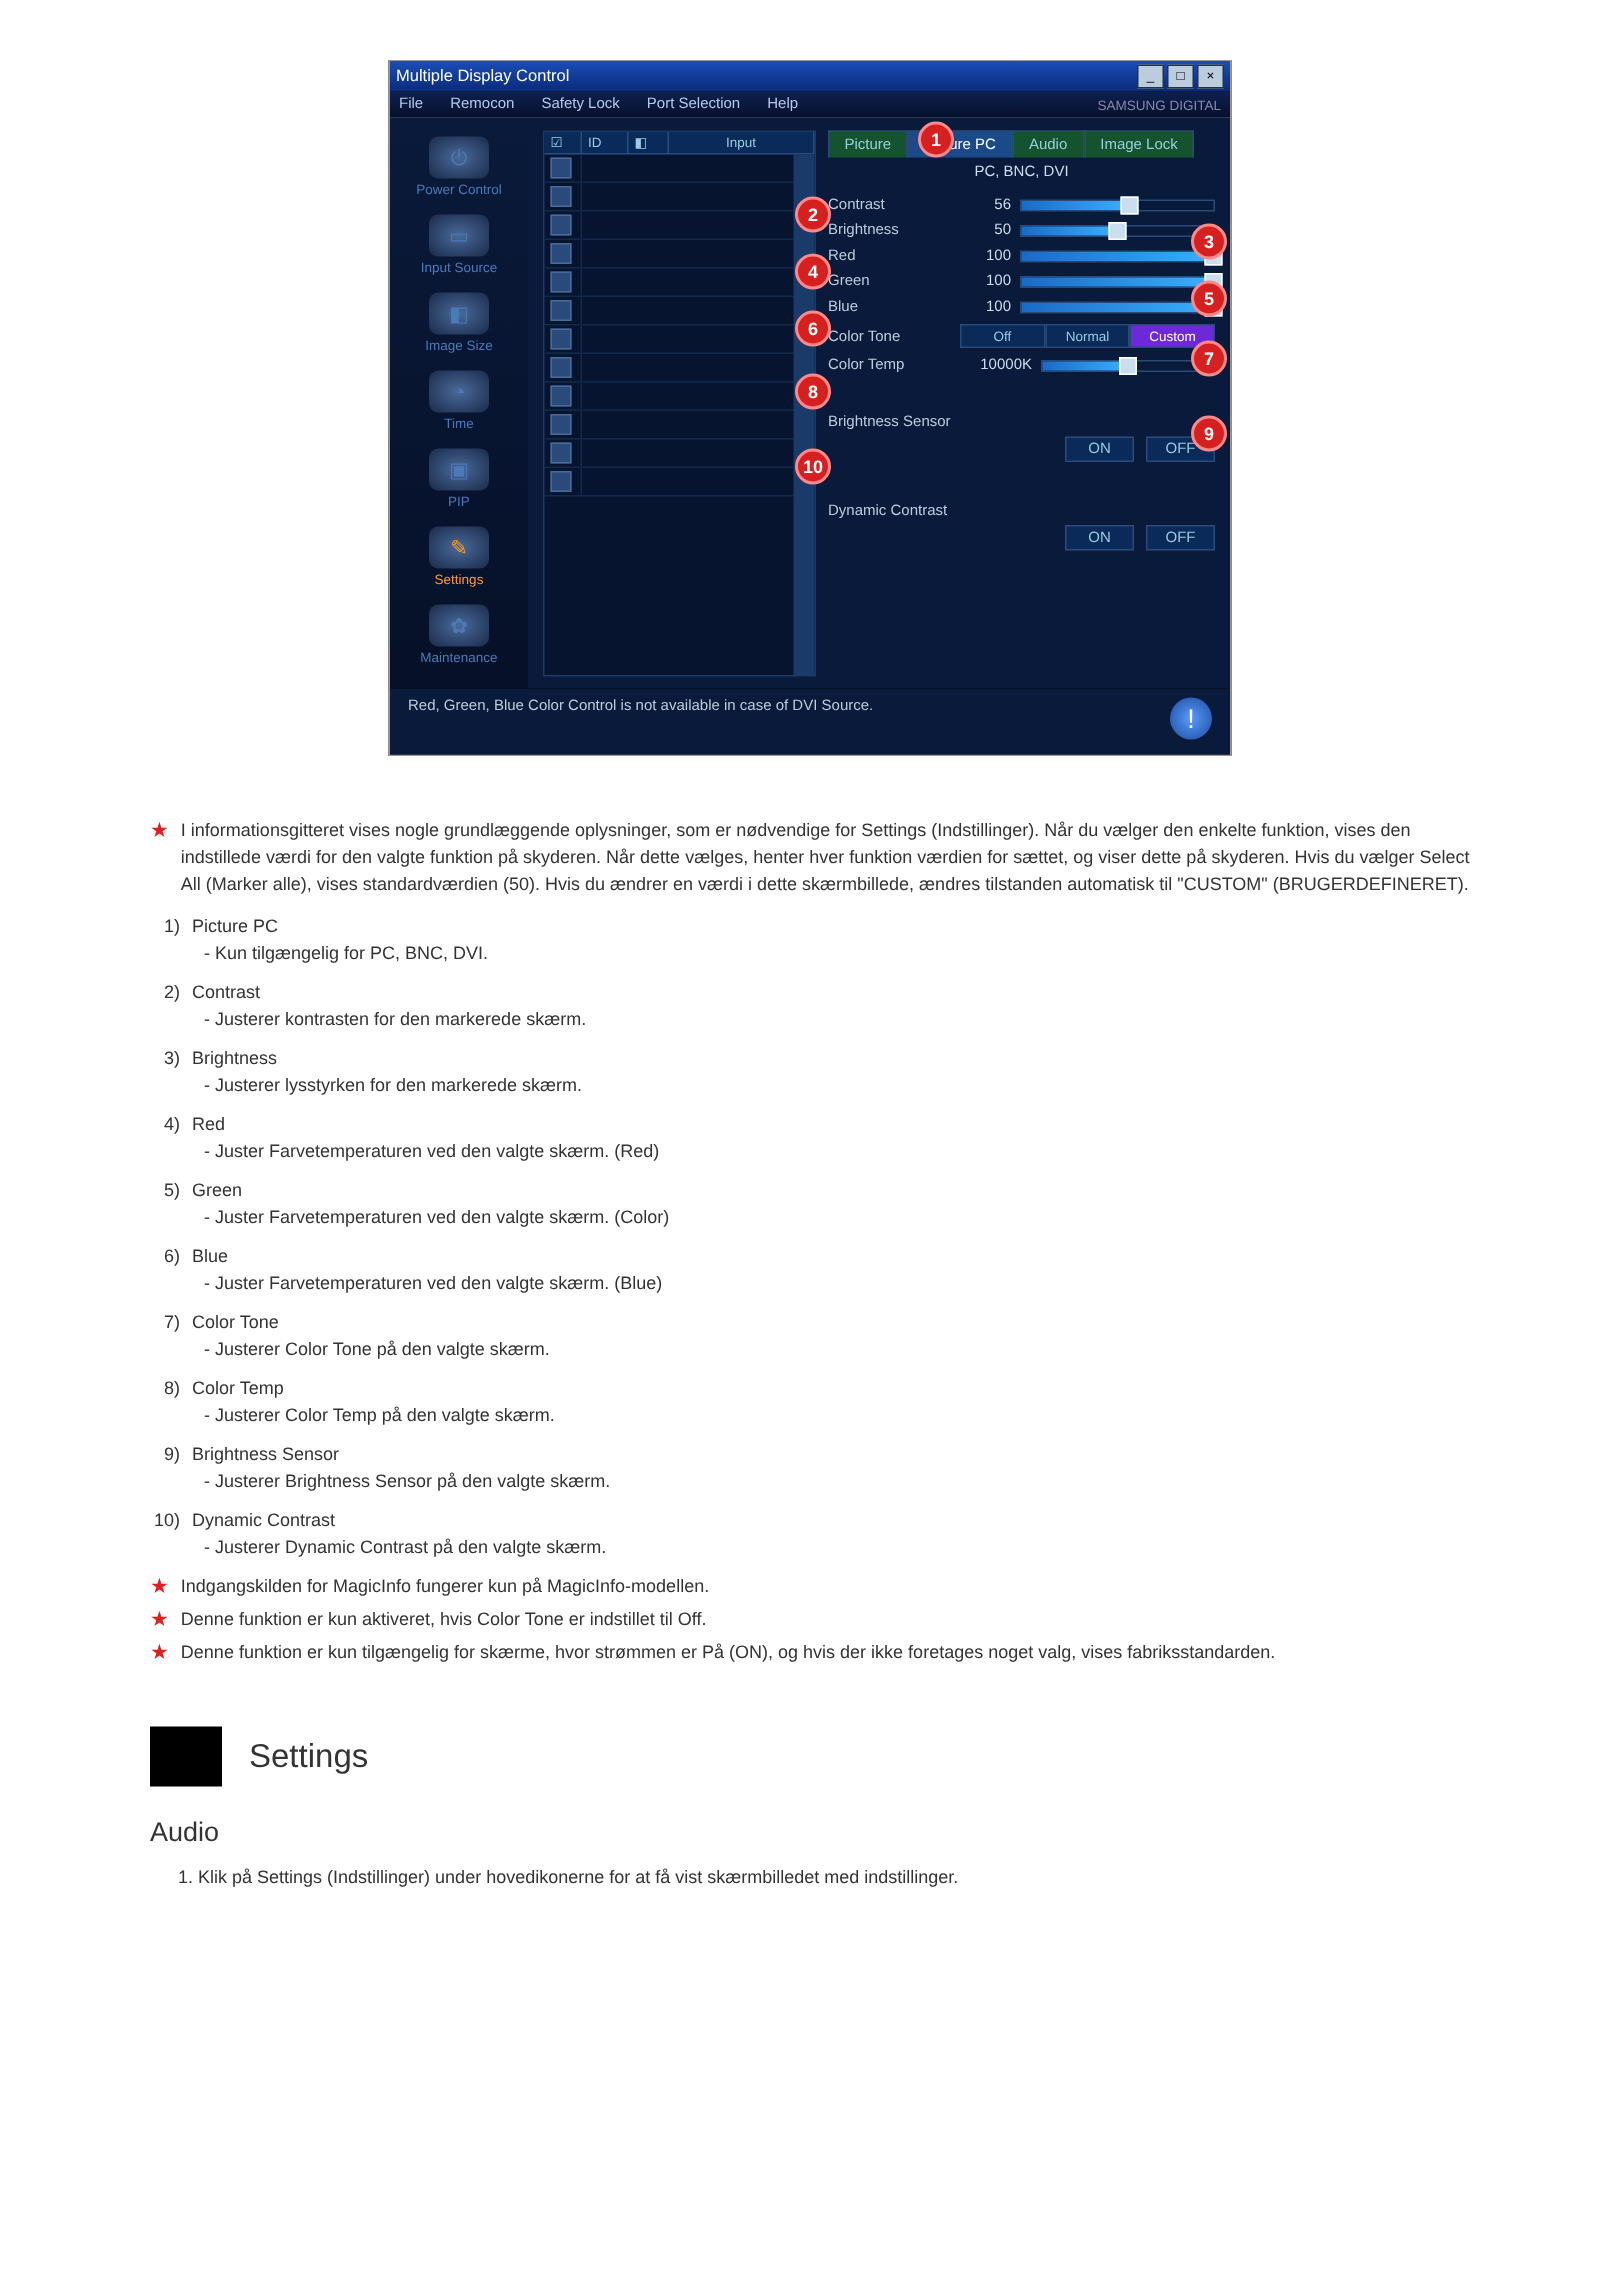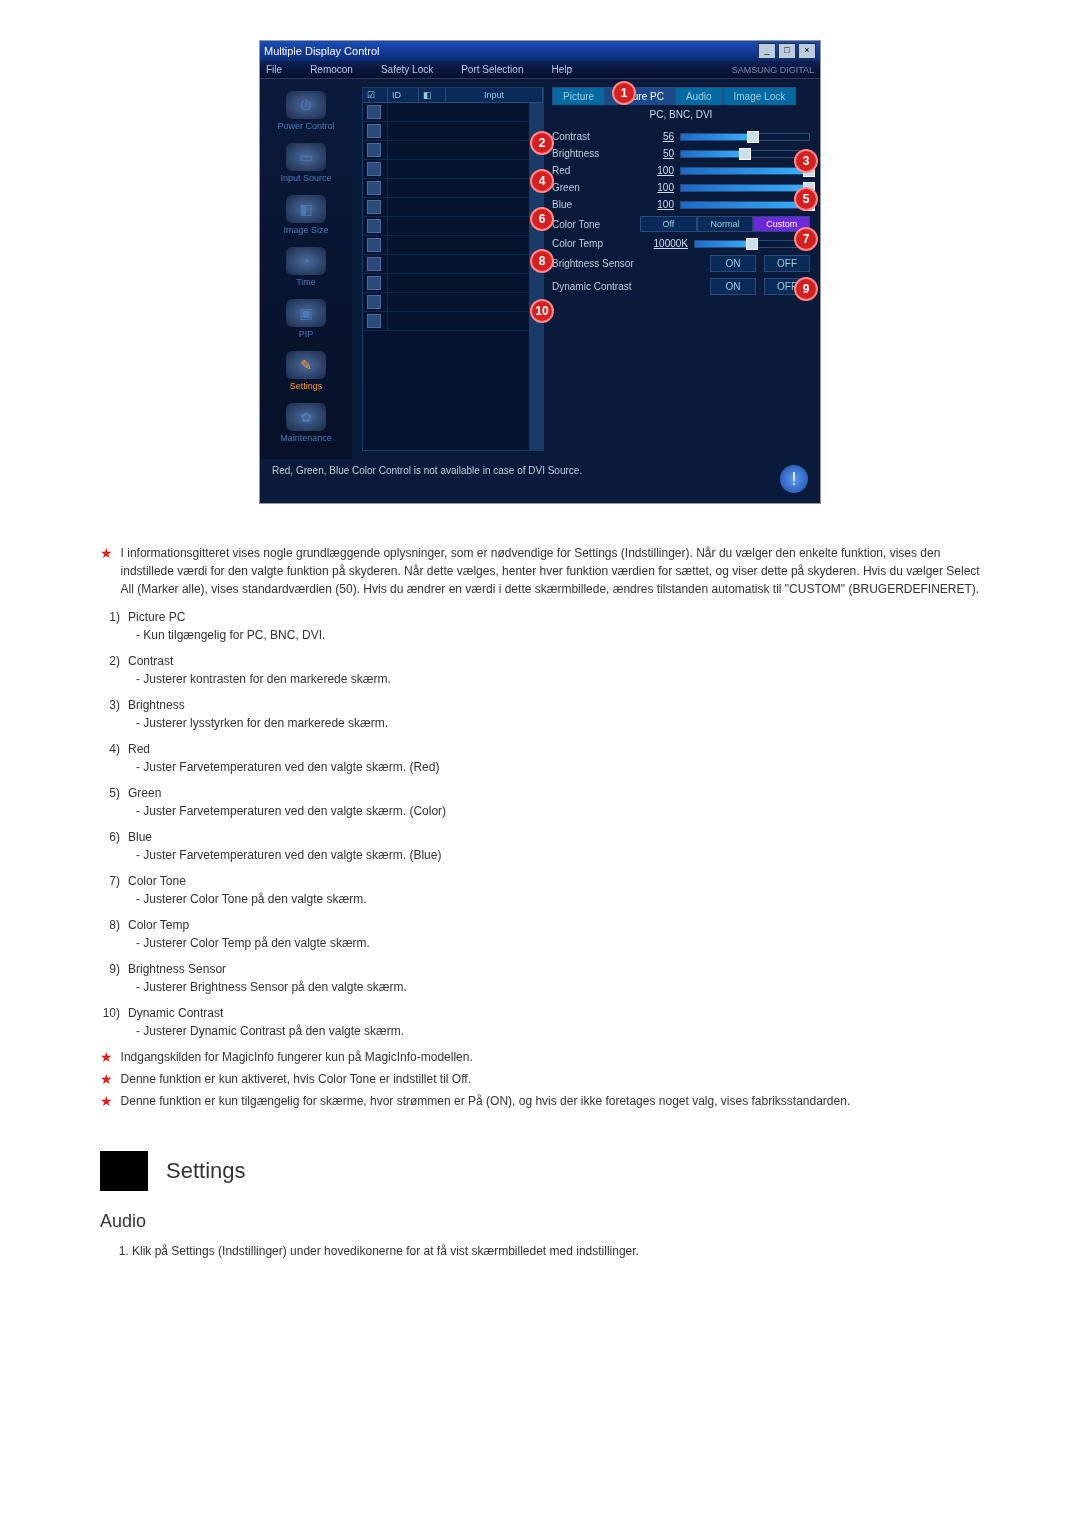--- a/index.html
+++ b/index.html
@@ -46,21 +46,21 @@
     color: #b8c8e8;
     font-size: 10px;
     padding: 3px 6px;
     display: flex;
     justify-content: space-between;
     align-items: center;
     border-bottom: 1px solid #2a3a5a;
   }
   .menubar .menus {
     display: flex;
-    gap: 28px;
+    gap: 18px;
   }
   .menubar .brand {
     font-size: 9px;
     color: #88a;
   }
   .app-body {
     display: flex;
     background: #0a1a3a;
     min-height: 360px;
   }
@@ -181,21 +181,21 @@
     position: relative;
     color: #bcd;
     font-size: 10px;
   }
   .tabs {
     display: flex;
     gap: 0;
   }
   .tab {
     padding: 3px 10px;
-    background: #0369a1;
+    background: #14532d;
     color: #9cd;
     font-size: 10px;
     border: 1px solid #2a4a7a;
     border-bottom: none;
   }
   .tab.active {
     background: #1a4a8a;
     color: #fff;
   }
   .subhead {
@@ -211,21 +211,20 @@
     gap: 6px;
   }
   .row .label {
     width: 82px;
     color: #bcd;
   }
   .row .val {
     width: 34px;
     text-align: right;
     color: #cde;
-    text-decoration: underline;
   }
   .slider {
     flex: 1;
     height: 6px;
     background: #071a3a;
     border: 1px solid #2a4a7a;
     position: relative;
   }
   .slider .fill {
     position: absolute;
@@ -257,20 +256,21 @@
     color: #9cd;
   }
   .tone div.sel {
     background: #6d28d9;
     color: #fff;
   }
   .onoff {
     display: flex;
     gap: 8px;
     margin-left: auto;
+    margin-top: 36px;
   }
   .onoff div {
     width: 44px;
     text-align: center;
     padding: 2px 0;
     border: 1px solid #2a4a7a;
     background: #0a2a5a;
     color: #9cd;
     font-size: 10px;
   }

